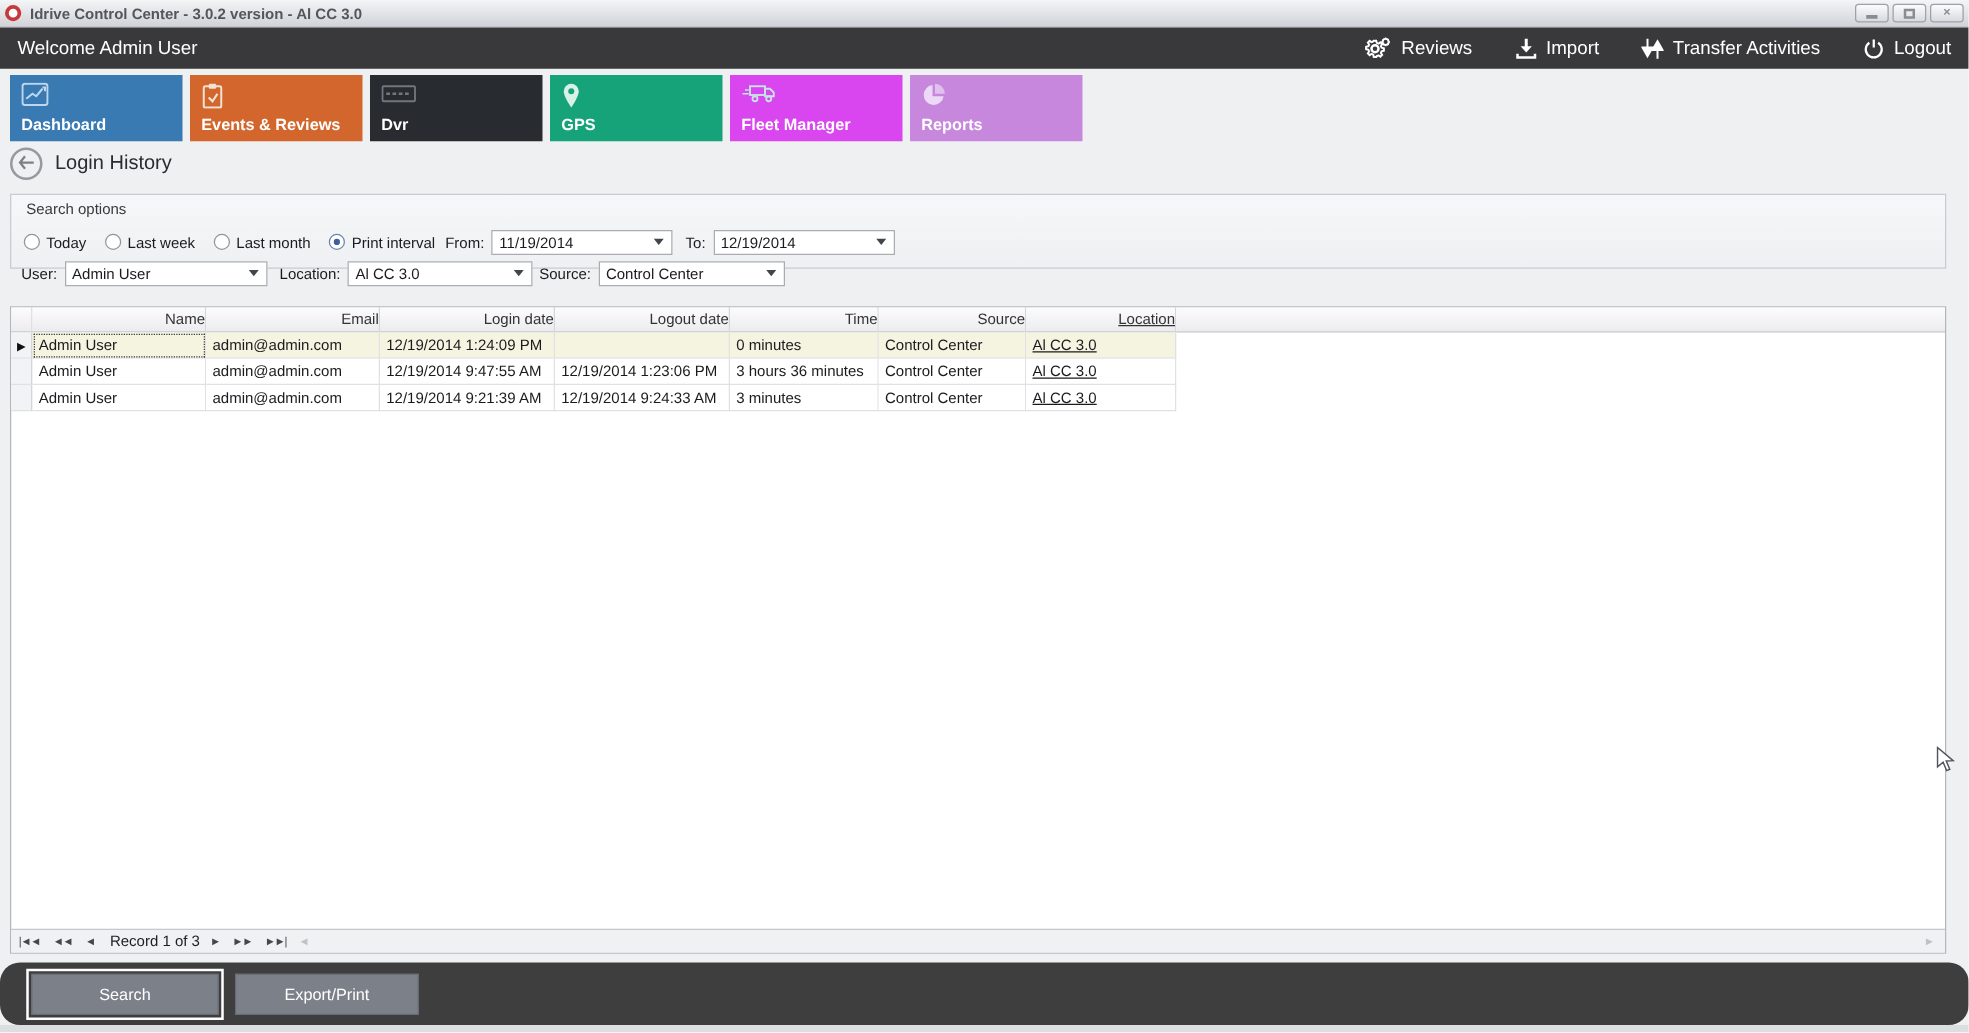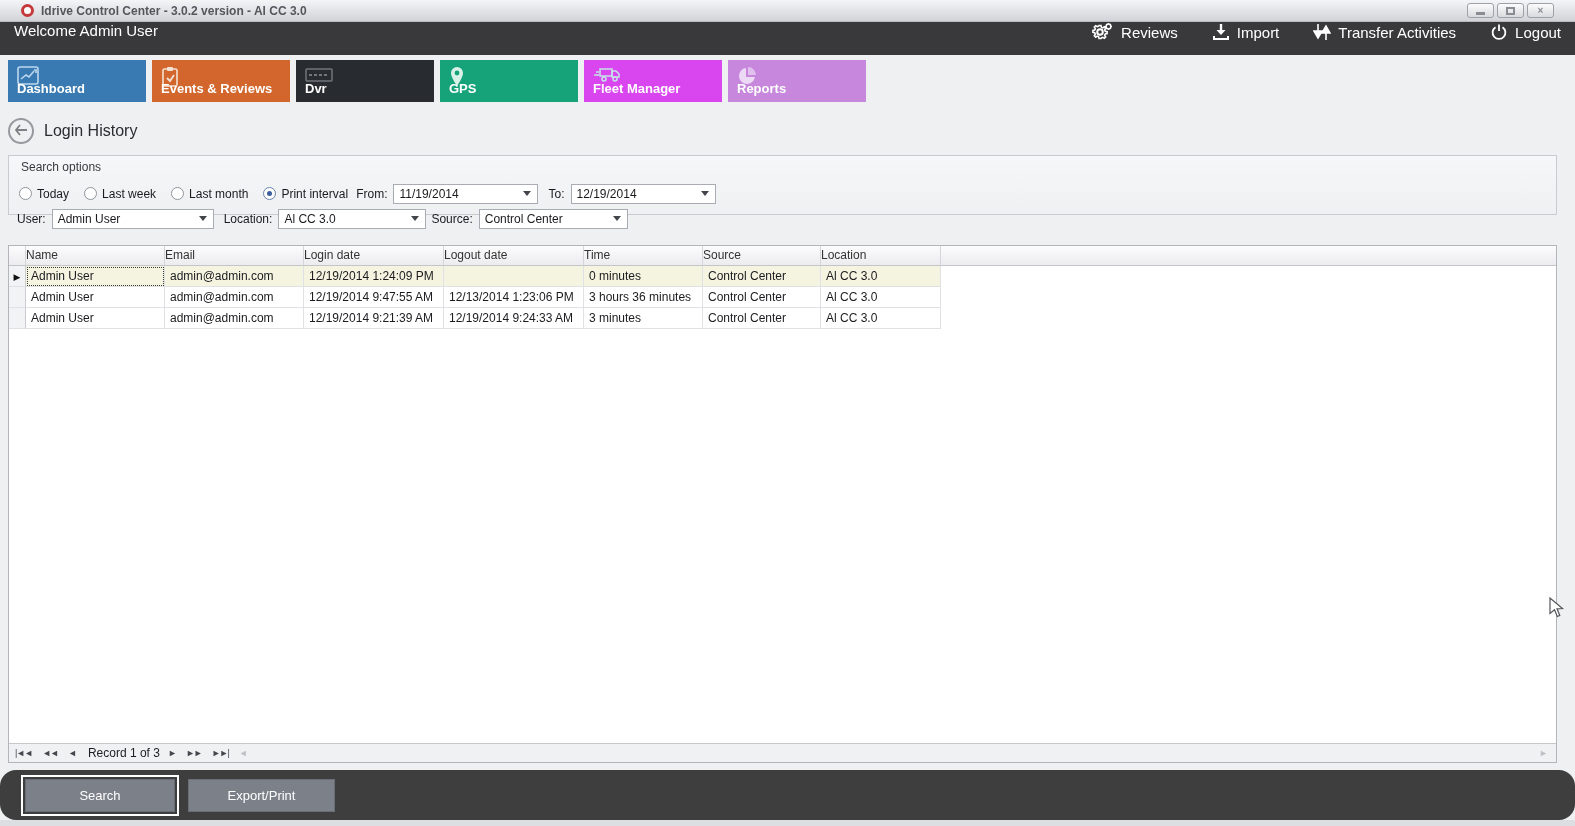--- a/index.html
+++ b/index.html
@@ -3,41 +3,41 @@
 <meta charset="utf-8">
 <style>
   * { margin:0; padding:0; box-sizing:border-box; }
   html,body { width:1575px; height:826px; }
   body { font-family:"Liberation Sans", sans-serif; font-size:12px; color:#1b1b1f; }
   .app { position:relative; width:1575px; height:826px; background:#eef0f1; overflow:hidden; }
 
   
   .titlebar { position:absolute; top:0; left:0; width:1575px; height:22px;
     background:linear-gradient(#f4f5f7,#d2d3d8); border-bottom:1px solid #b9bac0;
-    display:flex; align-items:center; padding:0 21px; }
+    display:flex; align-items:center; padding:0 4px; }
   .app-icon { width:13px; height:13px; border-radius:50%; border:3px solid #c5393b; background:#fff; margin-right:7px; flex:0 0 auto; }
   .win-title { font-weight:bold; color:#55565c; font-size:12px; }
   .win-controls { margin-left:auto; display:flex; gap:3px; }
   .win-btn { width:27px; height:15px; border:1px solid #9fa1a8; border-radius:3px;
     background:linear-gradient(#fcfcfd,#d9dade); display:flex; align-items:center; justify-content:center;
     color:#8a8c94; font-size:10px; font-weight:bold; line-height:1; }
   .glyph-min { width:9px; height:3px; background:#8a8c94; margin-top:5px; }
   .glyph-max { width:9px; height:8px; border:2px solid #8a8c94; }
 
   
   .welcomebar { position:absolute; top:22px; left:0; width:1575px; height:33px; background:#39393b;
-    display:flex; align-items:flex-start; color:#fff; padding:0 14px; }
+    display:flex; align-items:center; color:#fff; padding:0 14px; }
   .welcome-text { font-size:15px; }
   .actions { margin-left:auto; display:flex; align-items:center; gap:34px; }
   .action { display:flex; align-items:center; gap:7px; font-size:15px; color:#fff; cursor:default; }
   .action svg { display:block; }
 
   
   .tiles { position:absolute; top:60px; left:8px; display:flex; gap:6px; }
-  .tile { width:138px; height:42px; position:relative; color:#fff; }
+  .tile { width:138px; height:53px; position:relative; color:#fff; }
   .tile .t-icon { position:absolute; top:6px; left:9px; }
   .tile .t-label { position:absolute; bottom:6px; left:9px; font-size:13px; font-weight:bold; }
 
   
   .page-header { position:absolute; top:118px; left:8px; display:flex; align-items:center; gap:10px; }
   .back-btn { width:26px; height:26px; border:2px solid #97999f; border-radius:50%;
     display:flex; align-items:center; justify-content:center; background:transparent; }
   .page-title { font-size:16px; color:#2b2b30; }
 
   
@@ -51,31 +51,31 @@
   .radio.checked { border-color:#6a85ad; }
   .radio.checked::after { content:""; position:absolute; inset:3px; border-radius:50%; background:#3d5f9d; }
   .combo { background:#fff; border:1px solid #a9acb2; height:20px; display:flex; align-items:center; padding:0 6px 0 5px; }
   .combo .caret { margin-left:auto; width:0; height:0; border-left:4px solid transparent; border-right:4px solid transparent; border-top:5px solid #42454a; }
   .field-label { margin:0 6px 0 2px; }
 
   
   .grid { position:absolute; top:245px; left:8px; width:1549px; height:518px; background:#fff; border:1px solid #b2b5ba; }
   .ghead { display:flex; height:20px; }
   .hcell { background:linear-gradient(#fcfcfd,#ececef); border-right:1px solid #d4d6d9; border-bottom:1px solid #c3c5c9;
-    text-align:left; line-height:19px; color:#333; overflow:hidden; white-space:nowrap; }
+    text-align:right; line-height:19px; color:#333; overflow:hidden; white-space:nowrap; }
   .hfill { flex:1; background:linear-gradient(#fcfcfd,#ececef); border-bottom:1px solid #c3c5c9; }
   .trow { display:flex; height:21px; width:933px; }
   .tcell { border-right:1px solid #e0e1e4; border-bottom:1px solid #e0e1e4; padding:0 0 0 5px;
     line-height:20px; overflow:hidden; white-space:nowrap; background:#fff; }
   .row-selected .tcell { background:#f4f4e1; }
   .ind { padding:0; background:#f2f3f5 !important; border-right:1px solid #c9cbcf; text-align:center; }
   .row-selected .ind { background:#f2f3f5 !important; }
   .rowarrow { font-size:9px; color:#111; line-height:20px; }
   .focus-cell { outline:1px dotted #3a3a3a; outline-offset:-2px; }
-  .w-ind{width:17px;} .w0{width:139px;} .w1{width:139px;} .w2{width:140px;} .w3{width:140px;} .w4{width:119px;} .w5{width:118px;} .w6{width:120px;}
+  .w-ind{width:17px;} .w0{width:139px;} .w1{width:139px;} .w2{width:140px;} .w3{width:140px;} .w4{width:119px;} .w5{width:118px;} .w6{width:120px;text-decoration:underline;}
 
   .navigator { position:absolute; bottom:0; left:0; right:0; height:19px; background:#f0f1f3;
     border-top:1px solid #c6c8cc; display:flex; align-items:center; padding:0 6px; }
   .nav-btn { color:#44474c; font-size:9px; letter-spacing:-1px; margin-right:10px; line-height:18px; }
   .nav-text { margin:0 8px 0 2px; color:#1d1d22; font-size:12px; }
   .nav-disabled { color:#bfc1c5; }
   .nav-scroll-right { position:absolute; right:8px; color:#bfc1c5; font-size:9px; }
 
   
   .footerbar { position:absolute; top:770px; left:0; width:1575px; height:50px; background:#3e3e3f;border-radius:16px; }
@@ -304,21 +304,21 @@
       <div class="tcell w4">0 minutes</div>
       <div class="tcell w5">Control Center</div>
       <div class="tcell w6">Al CC 3.0</div>
     </div>
 
     <div class="trow">
       <div class="tcell ind w-ind"></div>
       <div class="tcell w0">Admin User</div>
       <div class="tcell w1">admin@admin.com</div>
       <div class="tcell w2">12/19/2014 9:47:55 AM</div>
-      <div class="tcell w3">12/13/2014 1:23:06 PM</div>
+      <div class="tcell w3">12/19/2014 1:23:06 PM</div>
       <div class="tcell w4">3 hours 36 minutes</div>
       <div class="tcell w5">Control Center</div>
       <div class="tcell w6">Al CC 3.0</div>
     </div>
 
     <div class="trow">
       <div class="tcell ind w-ind"></div>
       <div class="tcell w0">Admin User</div>
       <div class="tcell w1">admin@admin.com</div>
       <div class="tcell w2">12/19/2014 9:21:39 AM</div>

